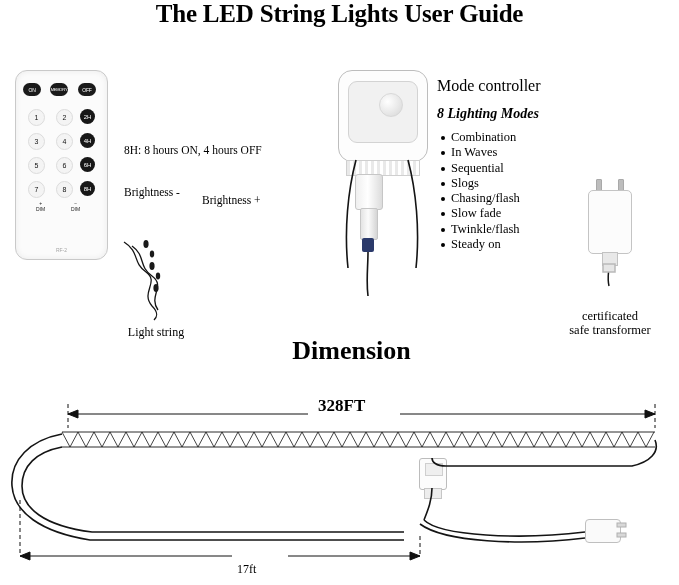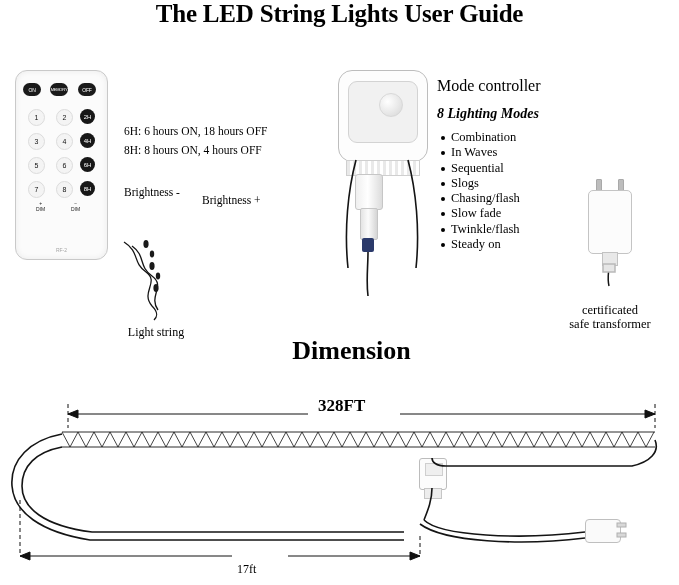--- a/index.html
+++ b/index.html
@@ -212,20 +212,21 @@
     background: #e8e8e8;
     border: 1px solid #c2c2c2;
   }
   .caption {
     position: absolute;
     text-align: center;
     font-family: "Liberation Serif", serif;
     font-size: 12.5px;
     line-height: 1.15;
     color: #000;
+    margin-top: 6px;
   }
   
   .mode-title {
     position: absolute;
     left: 437px;
     top: 77px;
     font-size: 16px;
     font-family: "Liberation Serif", serif;
   }
   .mode-sub {
@@ -372,21 +373,20 @@
       <span>DIM</span>
     </div>
     <div class="dim" style="left:55px; top:130px;">
       <span>−</span><br>
       <span>DIM</span>
     </div>
 
     <div class="brand">RF-2</div>
   </div>
 
-  <div class="txt" style="left:124px; top:125px;">6H: 6 hours ON, 18 hours OFF</div>
   <div class="txt" style="left:124px; top:144px;">8H: 8 hours ON, 4 hours OFF</div>
 
   <div class="txt" style="left:124px; top:186px;">Brightness -</div>
   <div class="txt" style="left:202px; top:186px;margin-top:8px;">Brightness +</div>
 
   <div class="controller-body">
     <div class="controller-screen"></div>
     <div class="controller-dot"></div>
   </div>
   <div class="controller-ribs"></div>

